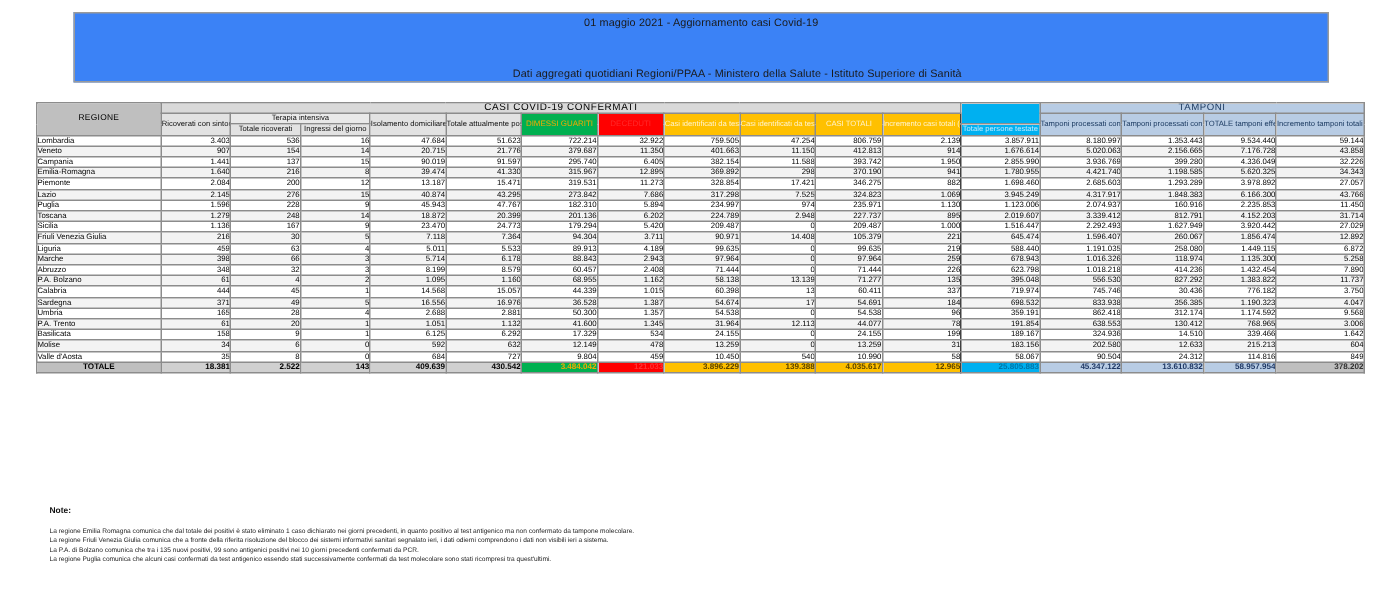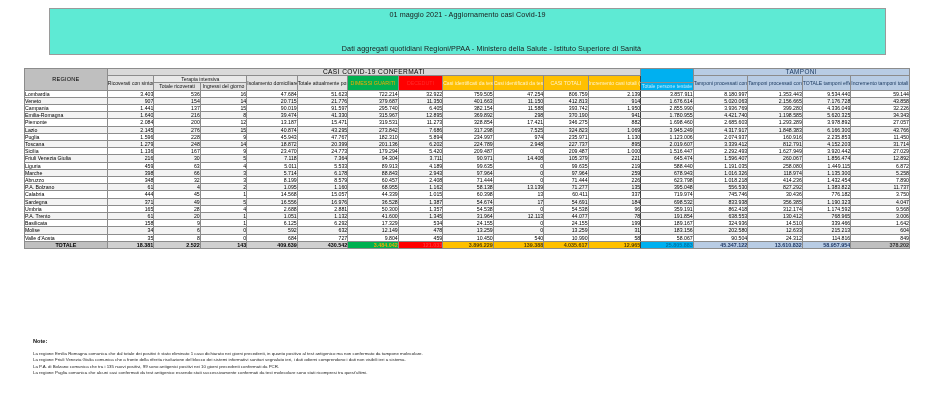--- a/index.html
+++ b/index.html
@@ -6,21 +6,21 @@
   body{
     width:933px;height:400px;background:#ffffff;
     font-family:"Liberation Sans","DejaVu Sans",sans-serif;
     color:#000;overflow:hidden;
   }
   .page{position:relative;width:933px;height:400px;}
 
   
   .title-box{
     position:absolute;left:49px;top:8px;width:835px;height:45px;
-    border:1px solid #9a9a9a;background:#5eead4;
+    border:1px solid #9a9a9a;background:#3b82f6;
     display:flex;flex-direction:column;align-items:center;justify-content:center;gap:16px;
   }
   .title-line{font-size:7.2px;line-height:12px;letter-spacing:.1px;color:#1a1a1a;}
   .title-line.l2{margin-top:6px;margin-left:48px;}
 
   
   .tbl-wrap{position:absolute;left:24px;top:68px;width:886px;}
   table.main{border-collapse:collapse;table-layout:fixed;width:886px;
     font-size:5.1px;line-height:6.2px;}
   table.main th,table.main td{

